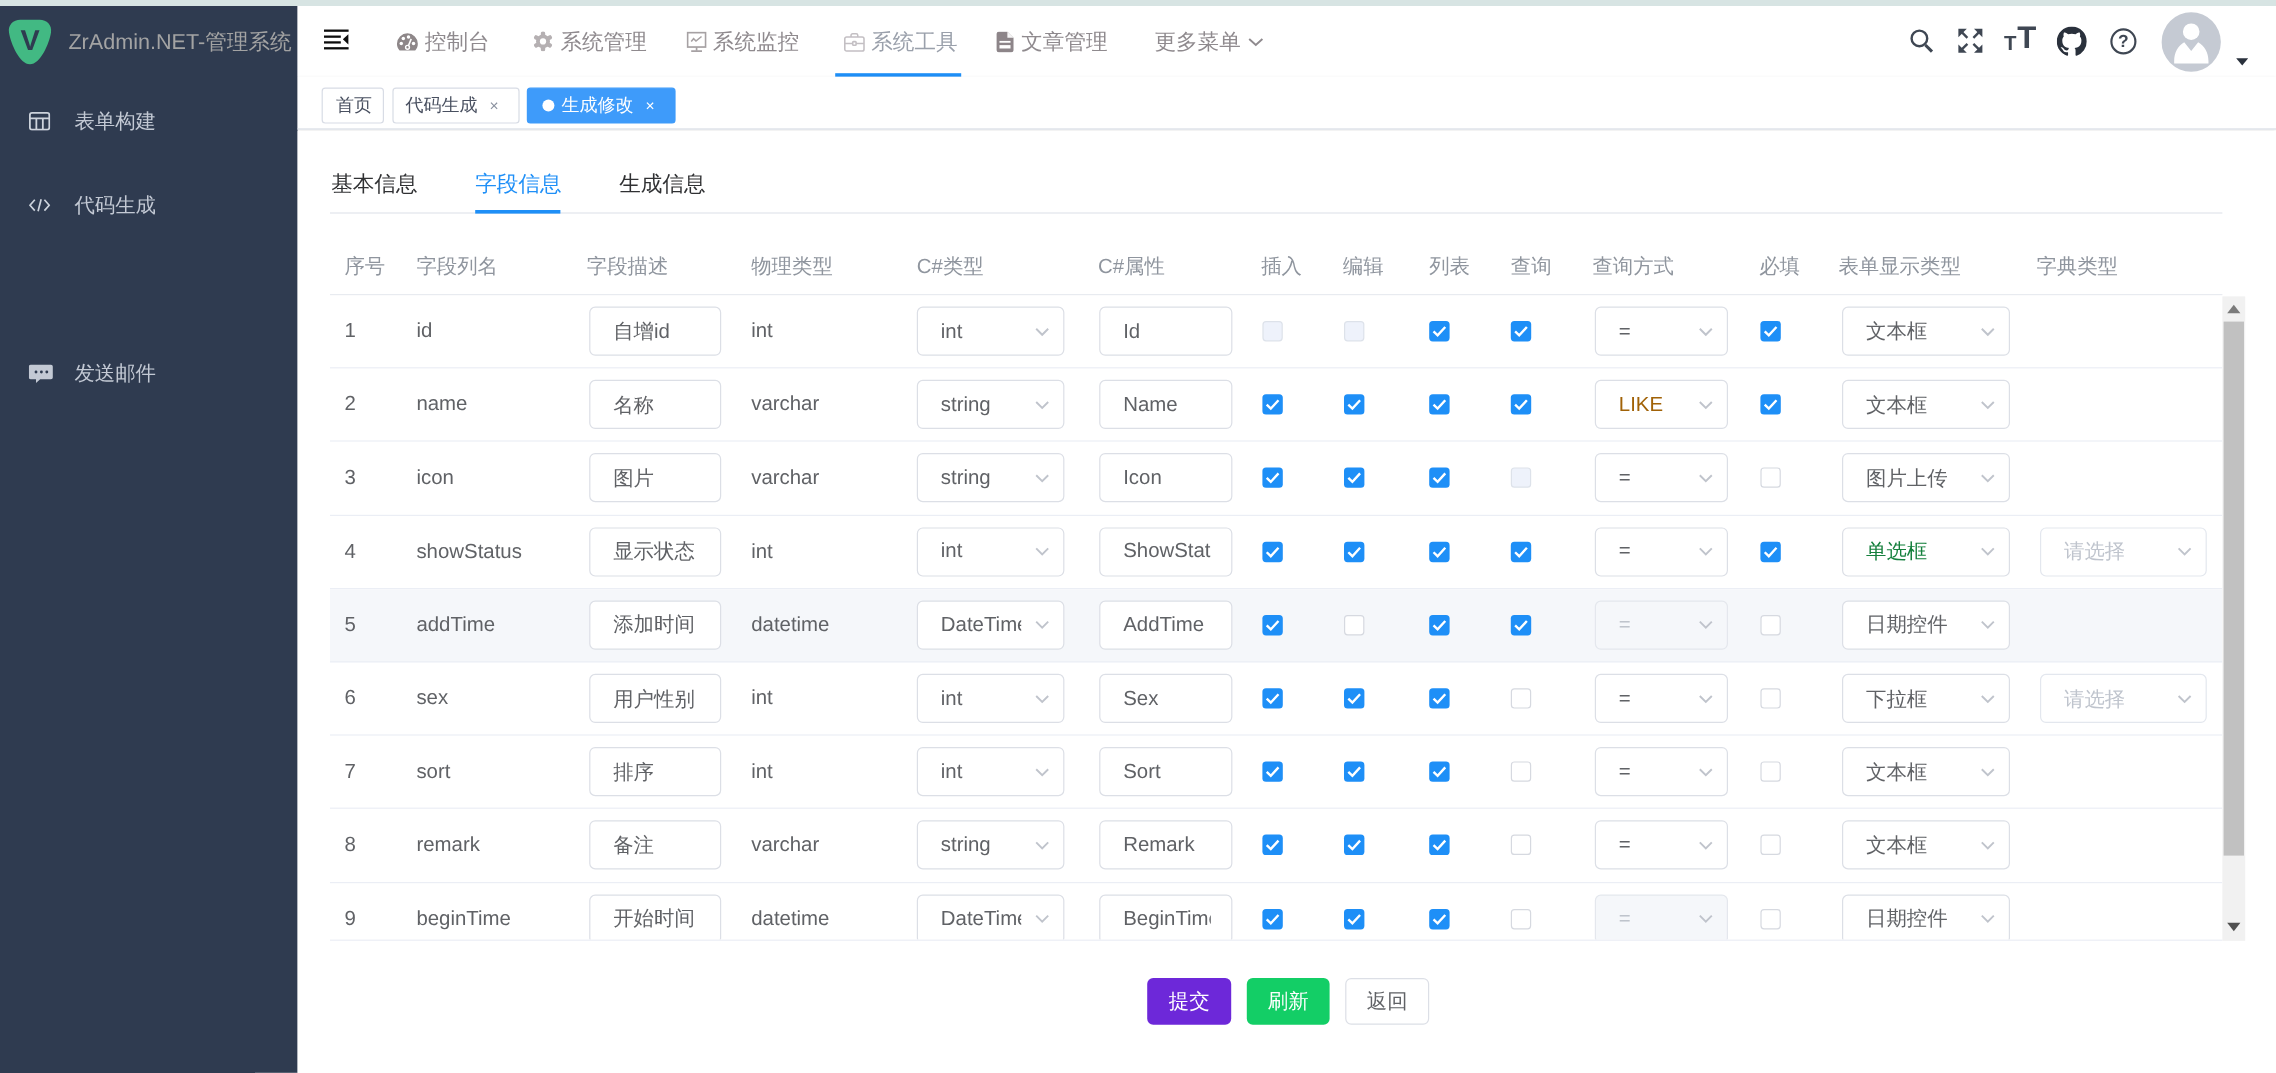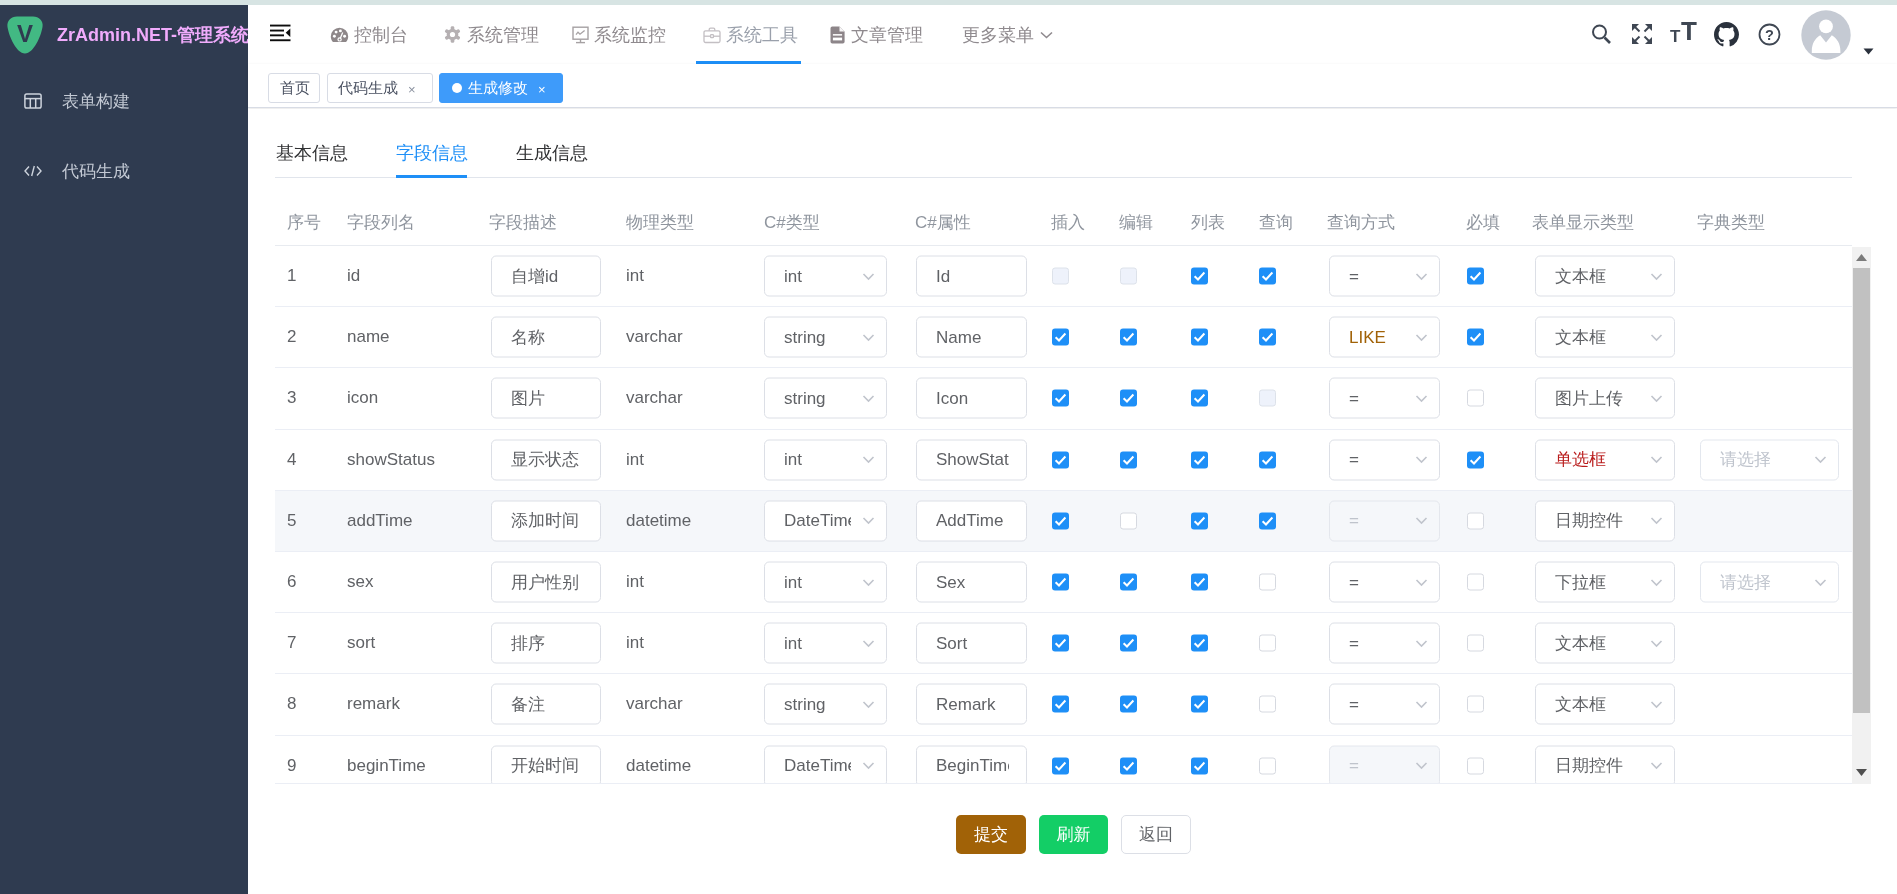--- a/index.html
+++ b/index.html
@@ -4,21 +4,21 @@
 * { margin:0; padding:0; box-sizing:border-box; }
 html,body { width:1897px; height:894px; overflow:hidden; background:#fff;
   font-family:"Liberation Sans", sans-serif; }
 .abs { position:absolute; }
 #strip { left:0; top:0; width:1897px; height:5px; background:#d7e4e3; }
 #sidebar { left:0; top:5px; width:248px; height:889px; background:#2f3b50; }
 #header { left:248px; top:5px; width:1649px; height:59px; background:#fff; }
 #tagbar { left:248px; top:64px; width:1649px; height:44px; background:#fff;
   border-bottom:1px solid #d8dce5; box-shadow:0 1px 3px rgba(0,0,0,.10); }
 #content { left:248px; top:109px; width:1649px; height:785px; background:#fff; }
-.logo-title { color:#f0abfc; font-size:18px; font-weight:bold; white-space:nowrap; }
+.logo-title { color:#a3a3a3; font-size:18px; font-weight:normal; white-space:nowrap; }
 .side-item { position:absolute; left:0; width:292px; height:56px; color:#c3c9d4; font-size:17px; }
 .side-item .txt { position:absolute; left:62px; top:50%; transform:translateY(-50%); }
 .side-item svg { position:absolute; left:24px; top:50%; transform:translateY(-50%); }
 .topmenu { position:absolute; top:0; height:59px; color:#8f8a8e; font-size:18px; }
 .topmenu .txt { position:absolute; top:50%; transform:translateY(-50%); }
 .tag { position:absolute; top:73px; height:30px; border:1px solid #d8dce5; background:#fff;
   border-radius:3px; font-size:15px; color:#495060; }
 .tag .t { position:absolute; top:50%; transform:translateY(-50%); }
 .ctab { position:absolute; top:140px; height:26px; line-height:26px; font-size:18px; color:#303133; white-space:nowrap; }
 .hcell { position:absolute; font-size:17px; font-weight:400; color:#8f959e; top:50%; transform:translateY(-50%); white-space:nowrap; }
@@ -52,20 +52,29 @@
 </svg>
       <span class="txt">表单构建</span>
     </div>
 <div class="side-item" style="top:138.2px">
       <svg width="18" height="13" viewBox="0 0 18 13" fill="none" stroke="#cdd3dc" stroke-width="1.4">
 <path d="M5 2 L1 6.5 L5 11"></path>
 <path d="M13 2 L17 6.5 L13 11"></path>
 <path d="M10.3 1.5 L7.7 11.5"></path>
 </svg>
       <span class="txt">代码生成</span>
+    </div>
+<div class="side-item" style="top:277.6px">
+      <svg width="21" height="20" viewBox="0 0 21 20">
+<path d="M2 3 h17 a1.5 1.5 0 0 1 1.5 1.5 v9 a1.5 1.5 0 0 1 -1.5 1.5 h-9 l-3.5 3.2 v-3.2 h-4.5 a1.5 1.5 0 0 1 -1.5 -1.5 v-9 a1.5 1.5 0 0 1 1.5 -1.5 Z" transform="translate(-0.5,0)" fill="#c3c9d4"></path>
+<circle cx="6" cy="9" r="1.2" fill="#2f3b50"></circle>
+<circle cx="10.5" cy="9" r="1.2" fill="#2f3b50"></circle>
+<circle cx="15" cy="9" r="1.2" fill="#2f3b50"></circle>
+</svg>
+      <span class="txt">发送邮件</span>
     </div>
 
 </div>
 <div class="abs" id="header">
 <svg class="abs" style="left:22px;top:19px" width="21" height="18" viewBox="0 0 21 18" fill="#0d0d0d">
 <rect x="0" y="0.6" width="20.5" height="1.9"></rect>
 <rect x="0" y="5.6" width="14" height="1.9"></rect>
 <rect x="0" y="10.4" width="14" height="1.9"></rect>
 <rect x="0" y="15.3" width="20.5" height="1.9"></rect>
 <polygon points="20.3,4.5 20.3,13 15.7,8.75"></polygon>
@@ -360,21 +369,21 @@
       <div class="inp" style="left:1054px;width:111px;">
         <span class="v" style="color:#606266;">=</span>
         <svg class="sel-arrow" width="13" height="8" viewBox="0 0 13 8" fill="none" stroke="#c0c4cc" stroke-width="1.6">
           <path d="M1.5 1.5 L6.5 6.5 L11.5 1.5"></path>
         </svg>
       </div>
       <div class="cb" style="left:1192px;background:#1e8ff7"><svg width="17" height="17" viewBox="0 0 17 17" fill="none" stroke="#fff" stroke-width="2">
           <path d="M3.6 8.7 L7 12 L13.4 5"></path>
         </svg></div>
       <div class="inp" style="left:1260px;width:140px;">
-        <span class="v" style="color:#b91c1c;">单选框</span>
+        <span class="v" style="color:#15803d;">单选框</span>
         <svg class="sel-arrow" width="13" height="8" viewBox="0 0 13 8" fill="none" stroke="#c0c4cc" stroke-width="1.6">
           <path d="M1.5 1.5 L6.5 6.5 L11.5 1.5"></path>
         </svg>
       </div>
       <div class="inp" style="left:1425px;width:139px;border:1px solid #e3e7ee;background:#fff;">
         <span class="v" style="color:#bfc4cd;">请选择</span>
         <svg class="sel-arrow" width="13" height="8" viewBox="0 0 13 8" fill="none" stroke="#c0c4cc" stroke-width="1.6">
           <path d="M1.5 1.5 L6.5 6.5 L11.5 1.5"></path>
         </svg>
       </div>
@@ -588,15 +597,15 @@
   </div>
 <div class="abs" style="left:275px;top:783px;width:1577px;height:1px;background:#ebeef5"></div>
 <div class="abs" style="left:1852px;top:246.5px;width:19px;height:537px;background:#f1f1f1"></div>
 <div class="abs" style="left:1853px;top:268px;width:17px;height:445px;background:#c1c1c1"></div>
 <svg class="abs" style="left:1855px;top:253px" width="13" height="9" viewBox="0 0 13 9" fill="#7b7b7b">
     <polygon points="6.5,1 12,8 1,8"></polygon>
   </svg>
 <svg class="abs" style="left:1855px;top:768px" width="13" height="9" viewBox="0 0 13 9" fill="#505050">
     <polygon points="1,1 12,1 6.5,8"></polygon>
   </svg>
-<div class="abs btn" style="left:956px;width:70px;background:#a16207">提交</div>
+<div class="abs btn" style="left:956px;width:70px;background:#6d28d9">提交</div>
 <div class="abs btn" style="left:1039px;width:69px;background:#13ce66">刷新</div>
 <div class="abs btn" style="left:1121px;width:70px;background:#fff;border:1px solid #dcdfe6;color:#606266;line-height:37px">返回</div>
 
 </body></html>

